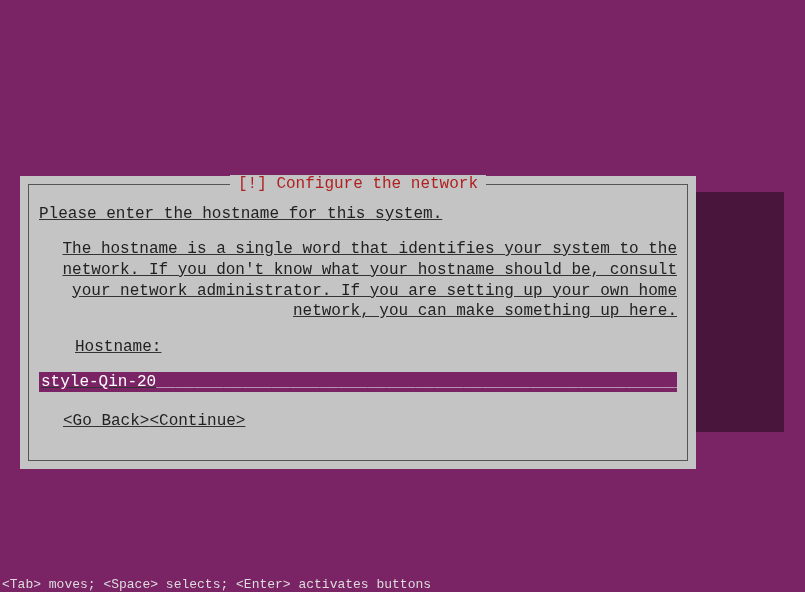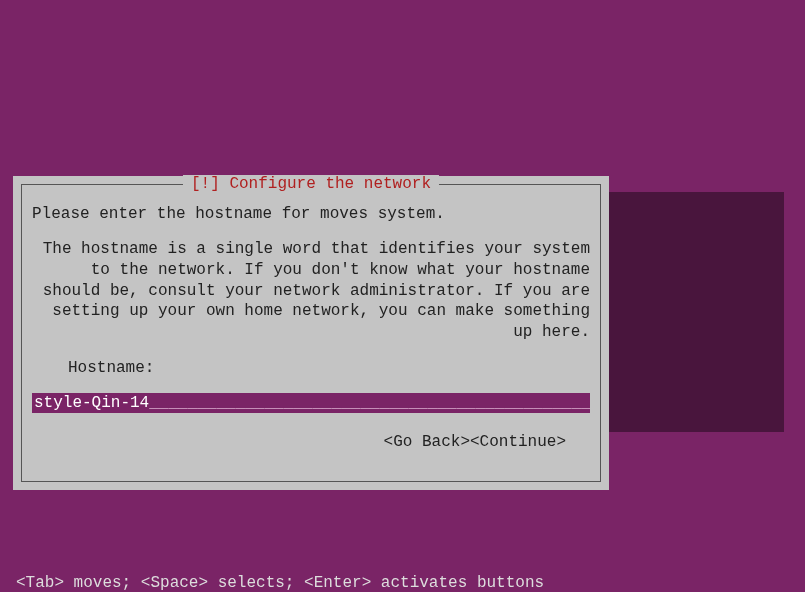--- a/index.html
+++ b/index.html
@@ -22,24 +22,25 @@
       top: 192px;
       left: 40px;
       width: 744px;
       height: 240px;
       background-color: #000;
       opacity: 0.4;
     }
     .dialog {
       position: absolute;
       top: 176px;
-      left: 13px;
-      width: 596px;
+      left: 20px;
+      width: 676px;
       background-color: #c4c4c4;
       padding: 8px;
+      text-decoration: underline;
     }
     .dialog-inner {
       border: 1px solid #555;
       position: relative;
       padding: 20px 10px 30px 10px;
     }
     .dialog-title {
       position: absolute;
       top: -10px;
       left: 50%;
@@ -79,53 +80,53 @@
     }
     .input-value {
       display: inline;
     }
     .input-fill {
       color: #d8a8cc;
       letter-spacing: 0;
     }
     .button-row {
       display: flex;
-      justify-content: flex-end;
+      justify-content: flex-start;
       padding: 0 24px;
     }
     .tui-button {
       color: #222;
       cursor: pointer;
     }
     .footer-help {
       position: absolute;
       bottom: 0;
-      left: 16px;
+      left: 2px;
       color: #ddd;
-      font-size: 16px;
+      font-size: 13px;
       white-space: nowrap;
     }
   </style>
 </head>
 <body>
 
 <div class="dialog-shadow"></div>
 
 <div class="dialog">
   <div class="dialog-inner">
     <div class="dialog-title">[!] Configure the network</div>
 
-    <div class="prompt-text">Please enter the hostname for moves system.</div>
+    <div class="prompt-text">Please enter the hostname for this system.</div>
 
     <div class="help-text">The hostname is a single word that identifies your system to the network. If you don't know what your hostname should be, consult your network administrator. If you are setting up your own home network, you can make something up here.</div>
 
     <div class="field-label">Hostname:</div>
 
     <div class="input-line">
-      <span class="input-value">style-Qin-14</span><span class="input-fill">___________________________________________________________________________</span>
+      <span class="input-value">style-Qin-20</span><span class="input-fill">___________________________________________________________________________</span>
     </div>
 
     <div class="button-row">
       <span class="tui-button">&lt;Go Back&gt;</span>
       <span class="tui-button">&lt;Continue&gt;</span>
     </div>
   </div>
 </div>
 
 <div class="footer-help">&lt;Tab&gt; moves; &lt;Space&gt; selects; &lt;Enter&gt; activates buttons</div>

